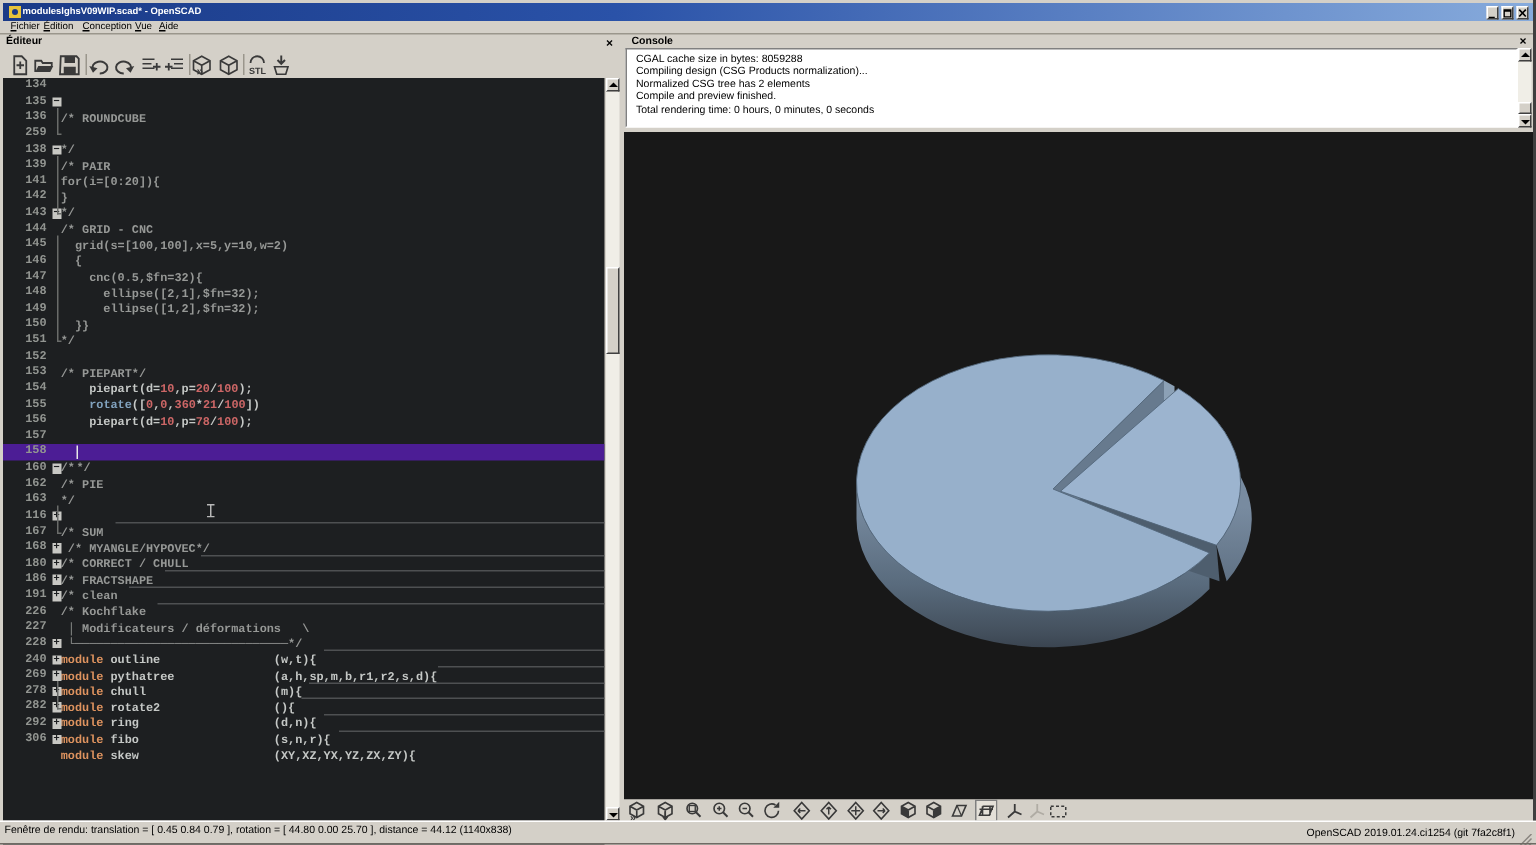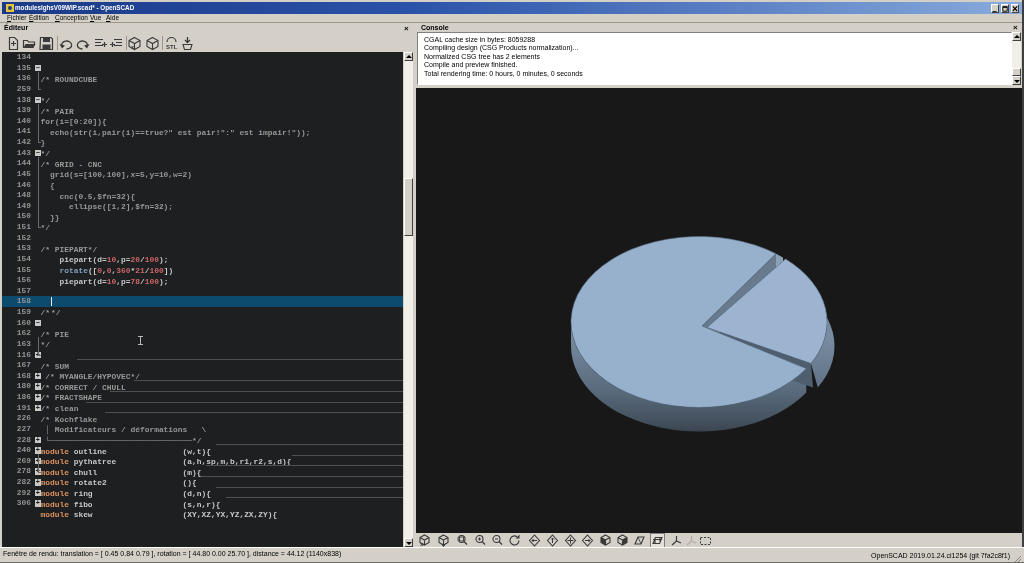--- a/index.html
+++ b/index.html
@@ -10,21 +10,21 @@
 #menubar{position:absolute;left:2px;top:14px;right:2px;height:8px;font-size:6.5px;color:#000}
 #menubar span{position:absolute;top:0px}
 #menubar u{text-decoration:underline}
 #mline{position:absolute;left:0;top:22px;right:0;height:1px;background:#9a968c}
 .dockhead{position:absolute;font-size:7px;font-weight:bold;color:#000}
 .dockx{position:absolute;font-size:8px;color:#000;font-weight:bold}
 
 #etoolbar{position:absolute;left:2px;top:33px;width:411px;height:19px}
 #editor{position:absolute;left:2px;top:52px;width:401px;height:563px;background:#1d1f21;overflow:hidden;font-family:"Liberation Mono",monospace;font-size:7.9px;font-weight:bold;line-height:10.63px}
 .r{position:relative;height:10.63px;white-space:pre}
-.r.cur{background:#0c4a6e}
+.r.cur{background:#4c1d95}
 .n{position:absolute;left:0;top:0;width:29px;text-align:right;color:#929591}
 .fm{position:absolute;left:32.5px;top:2px;width:6.5px;height:6.5px;background:#c8c8c4;color:#1d1f21;font-size:7px;line-height:5.5px;text-align:center;font-weight:bold;font-family:"Liberation Sans",sans-serif}
 .t{position:absolute;left:38.5px;top:12px}
 .c{color:#969896}
 .d{color:#c5c8c6}
 .num{color:#cc6666}
 .fn{color:#81a2be}
 .kw{color:#de935f}
 .frule{position:absolute;top:9.6px;height:1px;background:#4e5052;right:0}
 .fguide{position:absolute;left:35.5px;width:1px;background:#6a6c6a}
@@ -132,39 +132,38 @@
       <i style="position:absolute;left:124px;top:3px;width:1px;height:14px;background:#9a968c"></i>
       <i style="position:absolute;left:160px;top:3px;width:1px;height:14px;background:#9a968c"></i>
     </div>
 <div id="editor">
       <div class="r"><span class="n">134</span><span class="t"></span></div>
 <div class="r"><span class="n">135</span><span class="fm">−</span><span class="t"><span class="c">/*&nbsp;ROUNDCUBE</span></span></div>
 <div class="r"><span class="n">136</span></div>
 <div class="r"><span class="n">259</span><span class="t"><span class="c">*/</span></span></div>
 <div class="r"><span class="n">138</span><span class="fm">−</span><span class="t"><span class="c">/*&nbsp;PAIR</span></span></div>
 <div class="r"><span class="n">139</span><span class="t"><span class="c">for(i=[0:20]){</span></span></div>
-<div class="r"><span class="n">140</span><span class="t"><span class="c">&nbsp;&nbsp;echo(str(i,pair(i)==true?"&nbsp;est&nbsp;pair!":"&nbsp;est&nbsp;impair!"));</span></span></div>
 <div class="r"><span class="n">141</span><span class="t"><span class="c">}</span></span></div>
 <div class="r"><span class="n">142</span><span class="t"><span class="c">*/</span></span></div>
 <div class="r"><span class="n">143</span><span class="fm">−</span><span class="t"><span class="c">/*&nbsp;GRID&nbsp;-&nbsp;CNC</span></span></div>
 <div class="r"><span class="n">144</span><span class="t"><span class="c">&nbsp;&nbsp;grid(s=[100,100],x=5,y=10,w=2)</span></span></div>
 <div class="r"><span class="n">145</span><span class="t"><span class="c">&nbsp;&nbsp;{</span></span></div>
 <div class="r"><span class="n">146</span><span class="t"><span class="c">&nbsp;&nbsp;&nbsp;&nbsp;cnc(0.5,$fn=32){</span></span></div>
+<div class="r"><span class="n">147</span><span class="t"><span class="c">&nbsp;&nbsp;&nbsp;&nbsp;&nbsp;&nbsp;ellipse([2,1],$fn=32);</span></span></div>
 <div class="r"><span class="n">148</span><span class="t"><span class="c">&nbsp;&nbsp;&nbsp;&nbsp;&nbsp;&nbsp;ellipse([1,2],$fn=32);</span></span></div>
 <div class="r"><span class="n">149</span><span class="t"><span class="c">&nbsp;&nbsp;}}</span></span></div>
 <div class="r"><span class="n">150</span><span class="t"><span class="c">*/</span></span></div>
 <div class="r"><span class="n">151</span><span class="t"></span></div>
 <div class="r"><span class="n">152</span><span class="t"><span class="c">/*&nbsp;PIEPART*/</span></span></div>
 <div class="r"><span class="n">153</span><span class="t"><span class="d">&nbsp;&nbsp;&nbsp;&nbsp;piepart(d=</span><span class="num">10</span><span class="d">,p=</span><span class="num">20</span><span class="d">/</span><span class="num">100</span><span class="d">);</span></span></div>
 <div class="r"><span class="n">154</span><span class="t"><span class="d">&nbsp;&nbsp;&nbsp;&nbsp;</span><span class="fn">rotate</span><span class="d">([</span><span class="num">0</span><span class="d">,</span><span class="num">0</span><span class="d">,</span><span class="num">360</span><span class="d">*</span><span class="num">21</span><span class="d">/</span><span class="num">100</span><span class="d">])</span></span></div>
 <div class="r"><span class="n">155</span><span class="t"><span class="d">&nbsp;&nbsp;&nbsp;&nbsp;piepart(d=</span><span class="num">10</span><span class="d">,p=</span><span class="num">78</span><span class="d">/</span><span class="num">100</span><span class="d">);</span></span></div>
 <div class="r"><span class="n">156</span><span class="t"></span></div>
 <div class="r"><span class="n">157</span><span class="t"></span></div>
 <div class="r cur"><span class="n">158</span><span class="t"><span class="c">/*</span><span style="display:inline-block;width:1px"></span><span class="c">*/</span></span><span id="cursor"></span></div>
-<div class="r"><span class="n">159</span><span class="t"></span></div>
 <div class="r"><span class="n">160</span><span class="fm">−</span><span class="t"><span class="c">/*&nbsp;PIE</span></span></div>
 <div class="r"><span class="n">162</span><span class="t"><span class="c">*/</span></span></div>
 <div class="r"><span class="n">163</span><span class="t"></span></div>
 <div class="r"><span class="n">116</span><span class="fm">+</span><span class="t"><span class="c">/*&nbsp;SUM</span></span><i class="frule" style="left:75px"></i></div>
 <div class="r"><span class="n">167</span><span class="t"><span class="c">&nbsp;/*&nbsp;MYANGLE/HYPOVEC*/</span></span></div>
 <div class="r"><span class="n">168</span><span class="fm">+</span><span class="t"><span class="c">/*&nbsp;CORRECT&nbsp;/&nbsp;CHULL</span></span><i class="frule" style="left:132px"></i></div>
 <div class="r"><span class="n">180</span><span class="fm">+</span><span class="t"><span class="c">/*&nbsp;FRACTSHAPE</span></span><i class="frule" style="left:108px"></i></div>
 <div class="r"><span class="n">186</span><span class="fm">+</span><span class="t"><span class="c">/*&nbsp;clean</span></span><i class="frule" style="left:84px"></i></div>
 <div class="r"><span class="n">191</span><span class="fm">+</span><span class="t"><span class="c">/*&nbsp;Kochflake</span></span><i class="frule" style="left:103px"></i></div>
 <div class="r"><span class="n">226</span><span class="t"><span class="c">&nbsp;│&nbsp;Modificateurs&nbsp;/&nbsp;déformations&nbsp;&nbsp;&nbsp;\</span></span></div>

